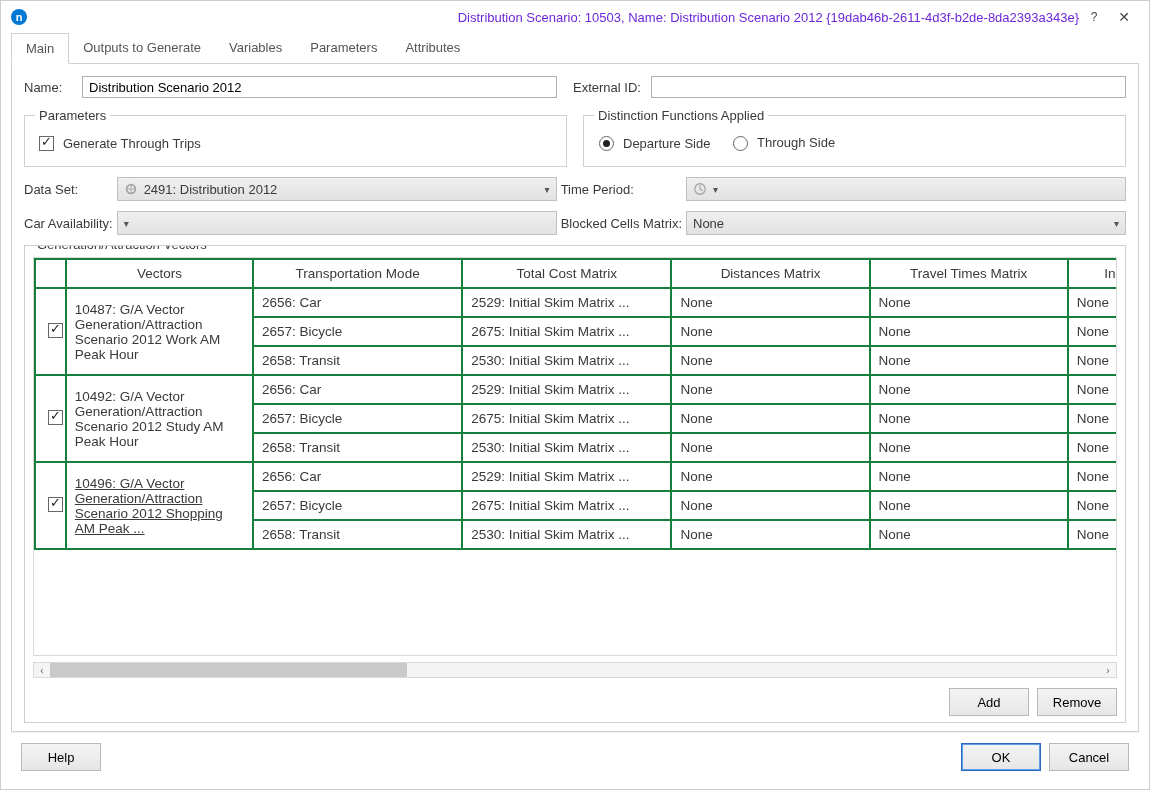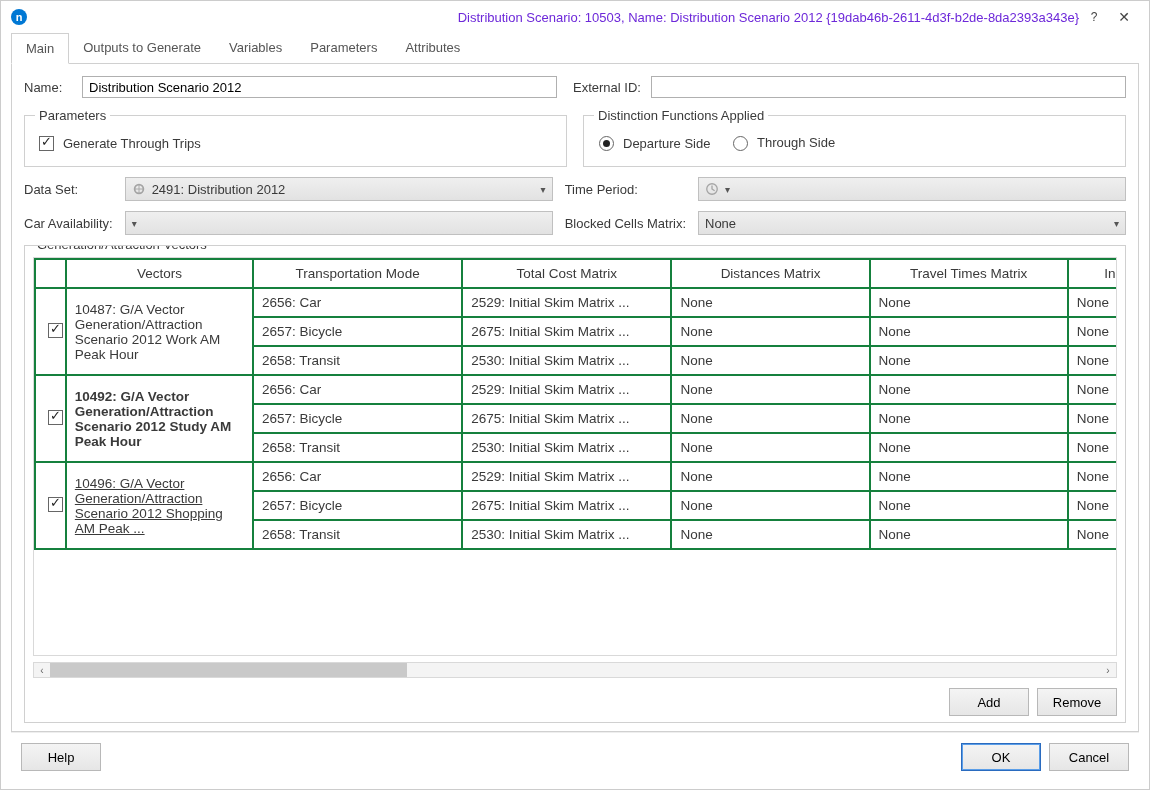--- a/index.html
+++ b/index.html
@@ -18,21 +18,21 @@
   .row { display:flex; align-items:center; gap:8px; }
   .row label.fld { min-width:50px; }
   input[type="text"].txt { border:1px solid #b0b0b0; height:22px; padding:2px 6px; font:inherit; }
   fieldset { border:1px solid #d0d0d0; padding:10px 10px 12px 10px; margin:0; }
   fieldset legend { padding:0 4px; font-size:13px; color:#3a3a3a; }
   .two-col { display:grid; grid-template-columns: 1fr 1fr; gap:16px; }
   .chk { appearance:none; width:15px; height:15px; border:1px solid #666; background:#fff; position:relative; cursor:pointer; }
   .chk:checked::after{ content:"✓"; position:absolute; top:-3px; left:1px; font-size:13px; color:#222; }
   .radio { appearance:none; width:15px; height:15px; border:1px solid #666; border-radius:50%; background:#fff; position:relative; cursor:pointer; }
   .radio:checked::after{ content:""; position:absolute; top:3px; left:3px; width:7px; height:7px; border-radius:50%; background:#222; }
-  .grid2 { display:grid; grid-template-columns:auto 1fr auto 1fr; gap:10px 12px; align-items:center; }
+  .grid2 { display:grid; grid-template-columns:auto 1fr auto 1fr; gap:10px 4px; align-items:center; }
   .combo { display:flex; align-items:center; height:24px; border:1px solid #c0c0c0; background:linear-gradient(#efefef,#e2e2e2); padding:0 6px; cursor:pointer; }
   .combo .ci { width:14px;height:14px; margin-right:6px; opacity:.7; }
   .combo .ct { flex:1; }
   .combo .arrow { font-size:10px; color:#555; }
   .group { border:1px solid #d0d0d0; flex:1; display:flex; flex-direction:column; overflow:hidden; }
   .group > .legendish { position:relative; top:-9px; left:8px; background:#fff; padding:0 4px; display:inline-block; font-size:13px; }
   .tablewrap { flex:1; overflow:auto; margin:-4px 8px 6px 8px; border:1px solid #d9d9d9; }
   table { border-collapse:collapse; width:1200px; table-layout:fixed; }
   th, td { border:2px solid #15803d; padding:6px 8px; text-align:left; font-size:13.5px; vertical-align:top; }
   th { font-weight:normal; text-align:center; background:#fff; position:sticky; top:0; }
@@ -171,21 +171,21 @@
                 </tr>
                 <tr>
                   <td>2658: Transit</td>
                   <td>2530: Initial Skim Matrix ...</td>
                   <td>None</td>
                   <td>None</td>
                   <td>None</td>
                 </tr>
                 <tr>
                   <td class="chkcell" rowspan="3"><input type="checkbox" class="chk" checked="" style=""></td>
-                  <td rowspan="3" style="vertical-align: middle; font-weight: bold;">10492: G/A Vector Generation/Attraction Scenario 2012 Study AM Peak Hour</td>
+                  <td rowspan="3" style="vertical-align: middle;">10492: G/A Vector Generation/Attraction Scenario 2012 Study AM Peak Hour</td>
                   <td>2656: Car</td>
                   <td>2529: Initial Skim Matrix ...</td>
                   <td>None</td>
                   <td>None</td>
                   <td>None</td>
                 </tr>
                 <tr>
                   <td>2657: Bicycle</td>
                   <td>2675: Initial Skim Matrix ...</td>
                   <td>None</td>

